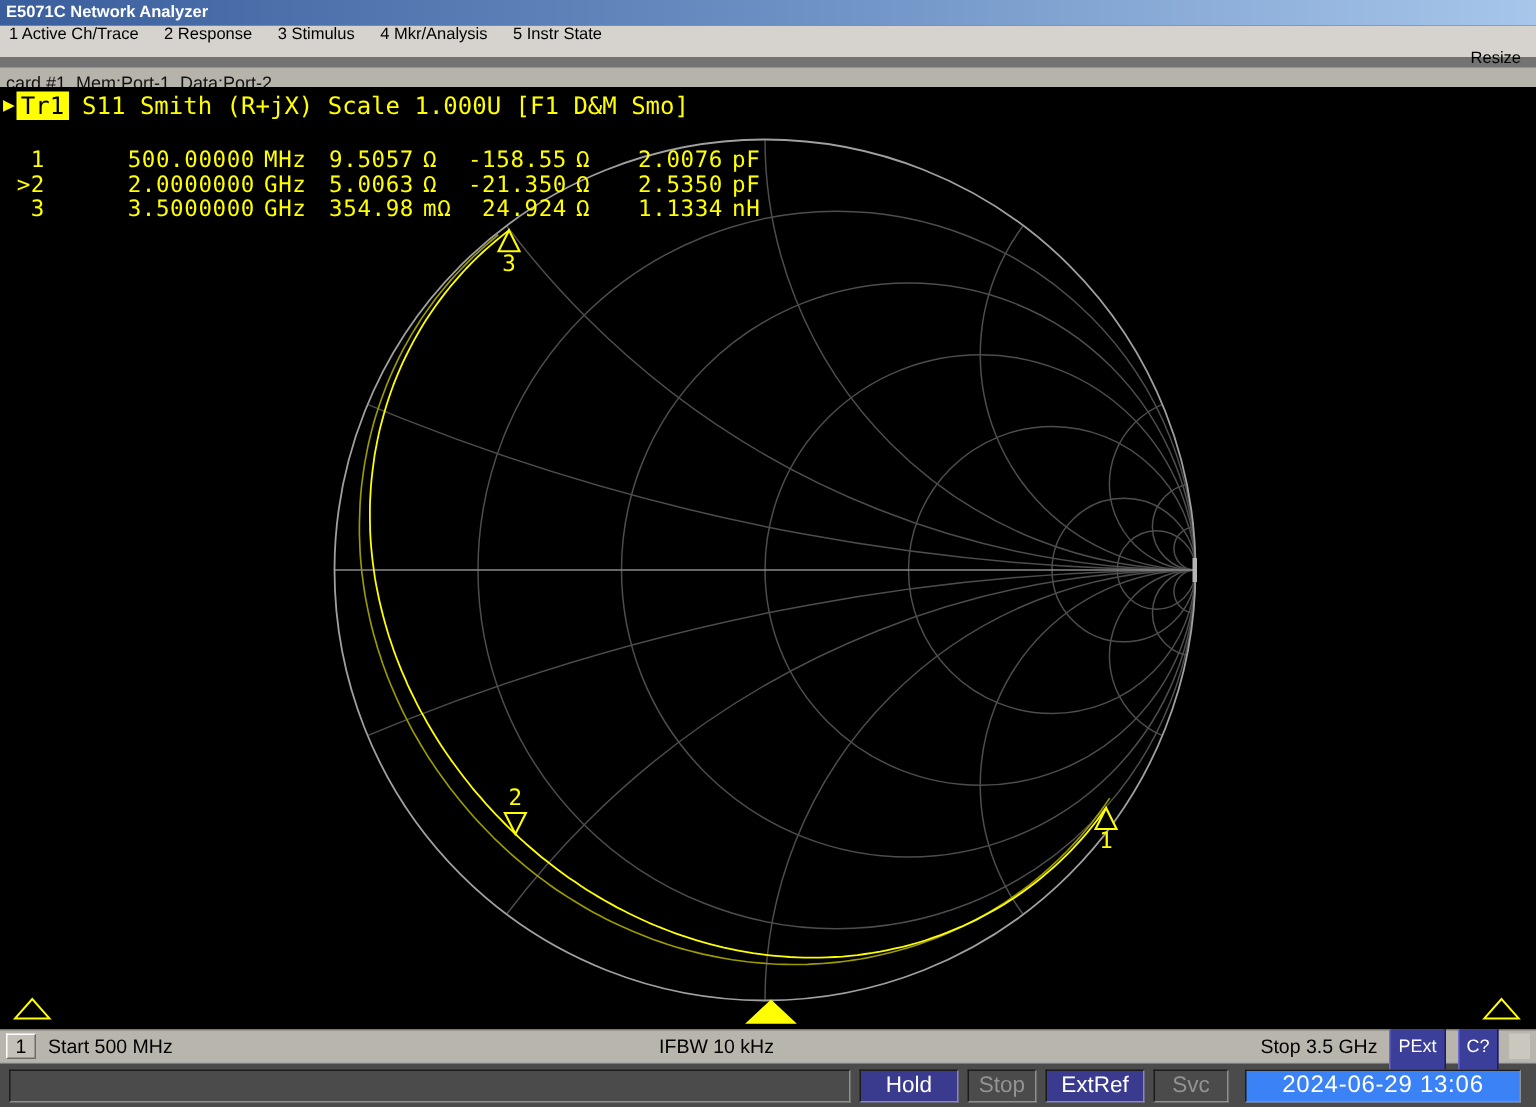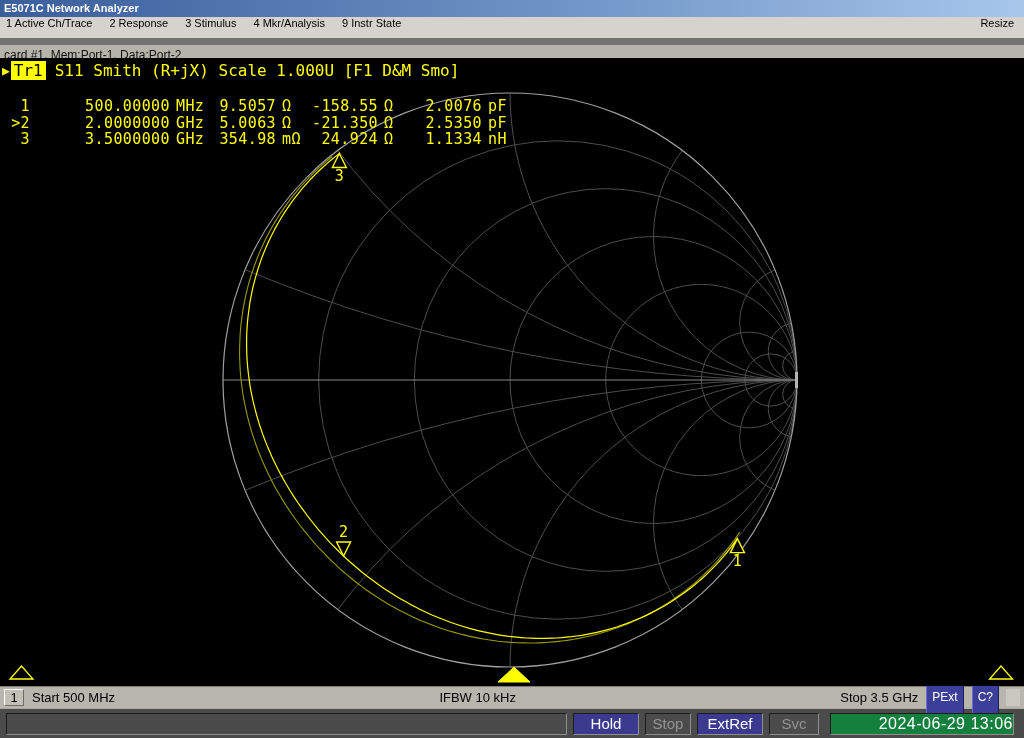--- a/index.html
+++ b/index.html
@@ -6,21 +6,21 @@
   .window{width:1024px;height:738px;position:relative;background:#000;overflow:hidden;
           font-family:"Liberation Sans",sans-serif;}
   
   .title-bar{height:17px;background:linear-gradient(90deg,#3a5e9c 0%,#6f94c6 55%,#a7c6ea 100%);
              color:#fff;font-size:11px;font-weight:bold;line-height:17px;padding-left:4px;
              box-sizing:border-box;}
   
   .menu-bar{height:21px;background:#d6d3ce;display:flex;font-size:11px;
             color:#000;padding:0 8px 0 6px;box-sizing:border-box;}
   .menu-item{margin-right:17px;white-space:nowrap;}
-  .menu-resize{margin-left:auto;margin-right:2px;}
+  .menu-resize{margin-left:auto;margin-right:2px;margin-top:16px;}
   
   .card-line{height:20px;background:#b6b3ab;font-size:12px;color:#111;line-height:20px;
              padding-left:4px;box-sizing:border-box;border-top:7px solid #737373;}
   
   .screen{position:relative;width:1024px;height:628px;background:#000;overflow:hidden;}
   .chart-svg{position:absolute;left:0;top:0;}
   .trace-header{position:absolute;left:2px;top:3px;display:flex;align-items:center;
                 font-family:"DejaVu Sans Mono",monospace;font-size:16px;color:#ffff00;
                 white-space:pre;}
   .trace-arrow{font-size:13px;margin-right:1px;line-height:16px;}
@@ -44,39 +44,39 @@
   .grip{width:14px;height:17px;background:#cac7bf;margin-left:7px;}
   
   .system-bar{height:30px;background:#4b4b4b;border-top:1px solid #aaa;display:flex;
               align-items:center;padding:0 10px 0 6px;box-sizing:border-box;}
   .sys-cell{height:22px;line-height:20px;text-align:center;font-size:15px;box-sizing:border-box;
             border:1px solid;border-color:#1c1c1c #8f8f8f #8f8f8f #1c1c1c;}
   .sys-spacer{flex:1;margin-right:6px;height:22px;border:1px solid;
               border-color:#1c1c1c #8f8f8f #8f8f8f #1c1c1c;box-sizing:border-box;}
   .sys-on{background:#3a3a8f;color:#fff;}
   .sys-off{background:#4b4b4b;color:#939393;}
-  .sys-date{background:#15803d;color:#fff;width:184px;font-size:16px;margin-left:5px;
-            letter-spacing:0.5px;text-align:right;}
+  .sys-date{background:#3b82f6;color:#fff;width:184px;font-size:16px;margin-left:5px;
+            letter-spacing:0.5px;}
 </style>
 </head>
 <body>
 
 <div class="window">
 
   <div class="title-bar">
     <span>E5071C Network Analyzer</span>
   </div>
 
   <div class="menu-bar">
     <span style="display:flex;">
         <span class="menu-item">1 Active Ch/Trace</span>
         <span class="menu-item">2 Response</span>
         <span class="menu-item">3 Stimulus</span>
         <span class="menu-item">4 Mkr/Analysis</span>
-        <span class="menu-item">9 Instr State</span>
+        <span class="menu-item">5 Instr State</span>
       </span>
     <span class="menu-resize">Resize</span>
   </div>
 
   <div class="card-line">card #1, Mem:Port-1, Data:Port-2</div>
 
   <div class="screen">
     <svg class="chart-svg" width="1024" height="628" viewBox="0 0 1024 628">
         <defs>
           <clipPath id="outerClip">

